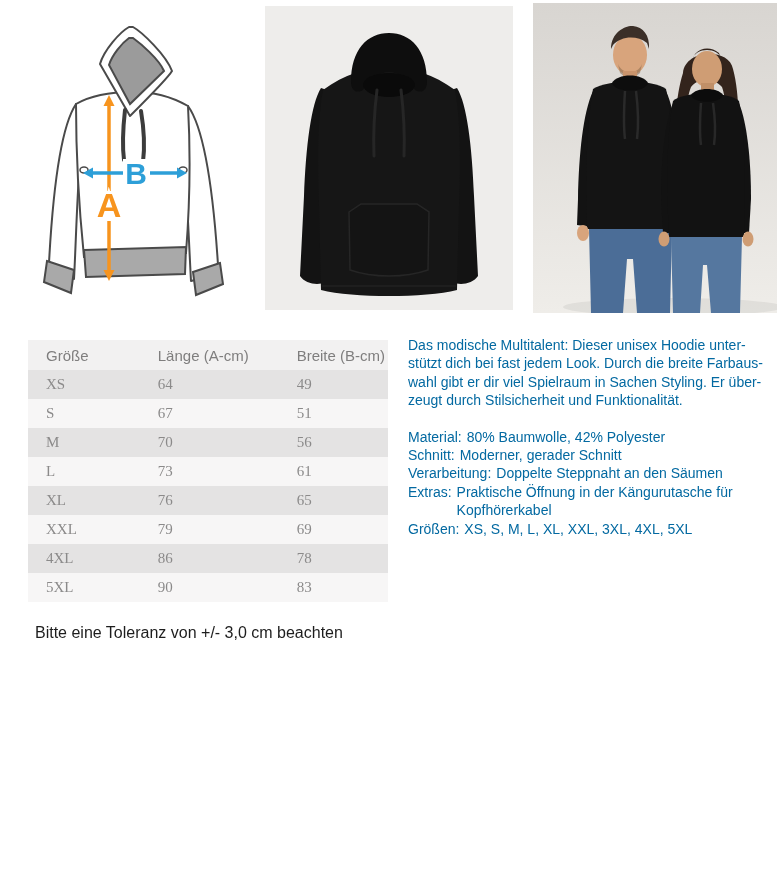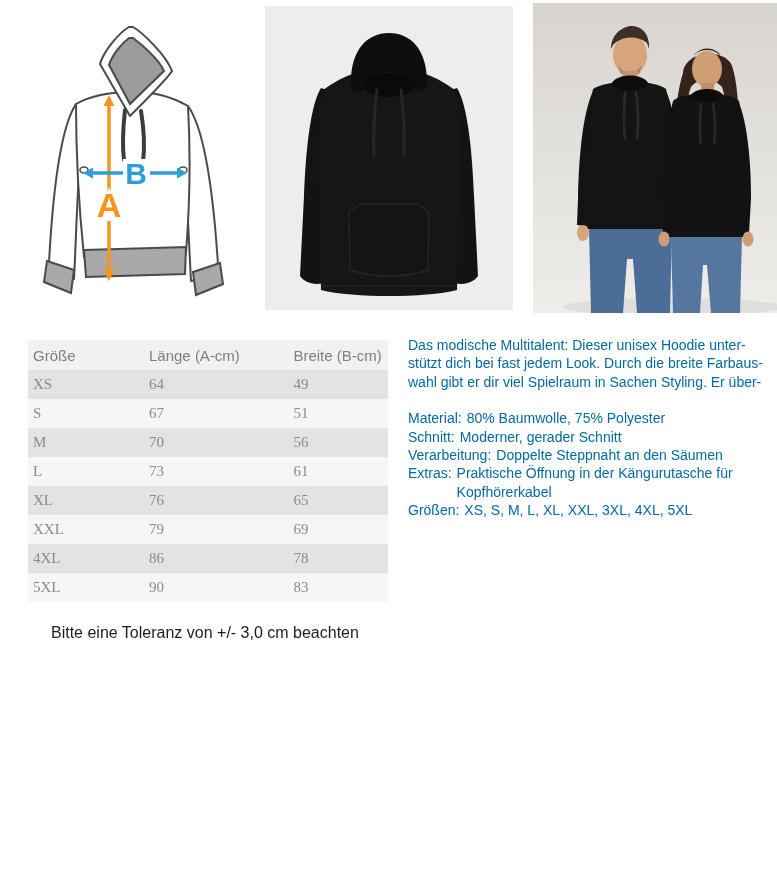--- a/index.html
+++ b/index.html
@@ -9,35 +9,35 @@
   .img-panel svg{display:block;width:100%;height:100%;}
   .panel-diagram{left:20px;top:10px;width:230px;height:300px;background:#ffffff;}
   .panel-product{left:265px;top:6px;width:248px;height:304px;}
   .panel-models{left:533px;top:3px;width:244px;height:310px;}
 
   
   .size-table{position:absolute;left:28px;top:340px;width:360px;border-collapse:collapse;
               font-size:15px;color:#8b8a8a;}
   .size-table th{font-weight:400;text-align:left;height:28px;background:#f2f1f1;color:#7f7e7e;}
   .size-table td{height:27px;font-family:Liberation Serif, serif;}
-  .size-table th:nth-child(1),.size-table td:nth-child(1){width:112px;padding-left:5px;}
+  .size-table th:nth-child(1),.size-table td:nth-child(1){width:112px;padding-left:18px;}
   .size-table th:nth-child(2),.size-table td:nth-child(2){width:140px;}
   .size-table th:nth-child(3),.size-table td:nth-child(3){width:92px;}
   .size-table tbody tr:nth-child(odd) td{background:#e4e3e3;}
   .size-table tbody tr:nth-child(even) td{background:#f7f6f6;}
 
   
   .description{position:absolute;left:408px;top:336px;width:369px;color:#0369a1;
                font-size:14px;line-height:18.4px;}
   .intro{margin:0 0 18px 0;}
   .spec-row{display:flex;}
   .spec-label{white-space:nowrap;margin-right:5px;text-align:center;}
   .spec-value{flex:1;}
 
-  .note{position:absolute;left:51px;top:624px;font-size:16px;color:#1d1d1d;}
+  .note{position:absolute;left:35px;top:624px;font-size:16px;color:#1d1d1d;}
 
   svg text{font-family:"Liberation Sans","DejaVu Sans",sans-serif;font-weight:700;}
   .measure-label{paint-order:stroke;stroke:#ffffff;stroke-width:6px;}
 </style>
 </head>
 <body>
 
 <div class="canvas">
 
   <div class="img-panel panel-diagram">
@@ -190,25 +190,26 @@
         <td>83</td>
       </tr>
     </tbody>
   </table>
 
   <div class="description">
     <div class="intro">
       <div>Das modische Multitalent: Dieser unisex Hoodie unter-</div>
       <div>stützt dich bei fast jedem Look. Durch die breite Farbaus-</div>
       <div>wahl gibt er dir viel Spielraum in Sachen Styling. Er über-</div>
+      <div>zeugt durch Stilsicherheit und Funktionalität.</div>
     </div>
     <div class="specs">
       <div class="spec-row">
         <span class="spec-label">Material:</span>
-        <span class="spec-value">80% Baumwolle, 75% Polyester</span>
+        <span class="spec-value">80% Baumwolle, 42% Polyester</span>
       </div>
       <div class="spec-row">
         <span class="spec-label">Schnitt:</span>
         <span class="spec-value">Moderner, gerader Schnitt</span>
       </div>
       <div class="spec-row">
         <span class="spec-label">Verarbeitung:</span>
         <span class="spec-value">Doppelte Steppnaht an den Säumen</span>
       </div>
       <div class="spec-row">

